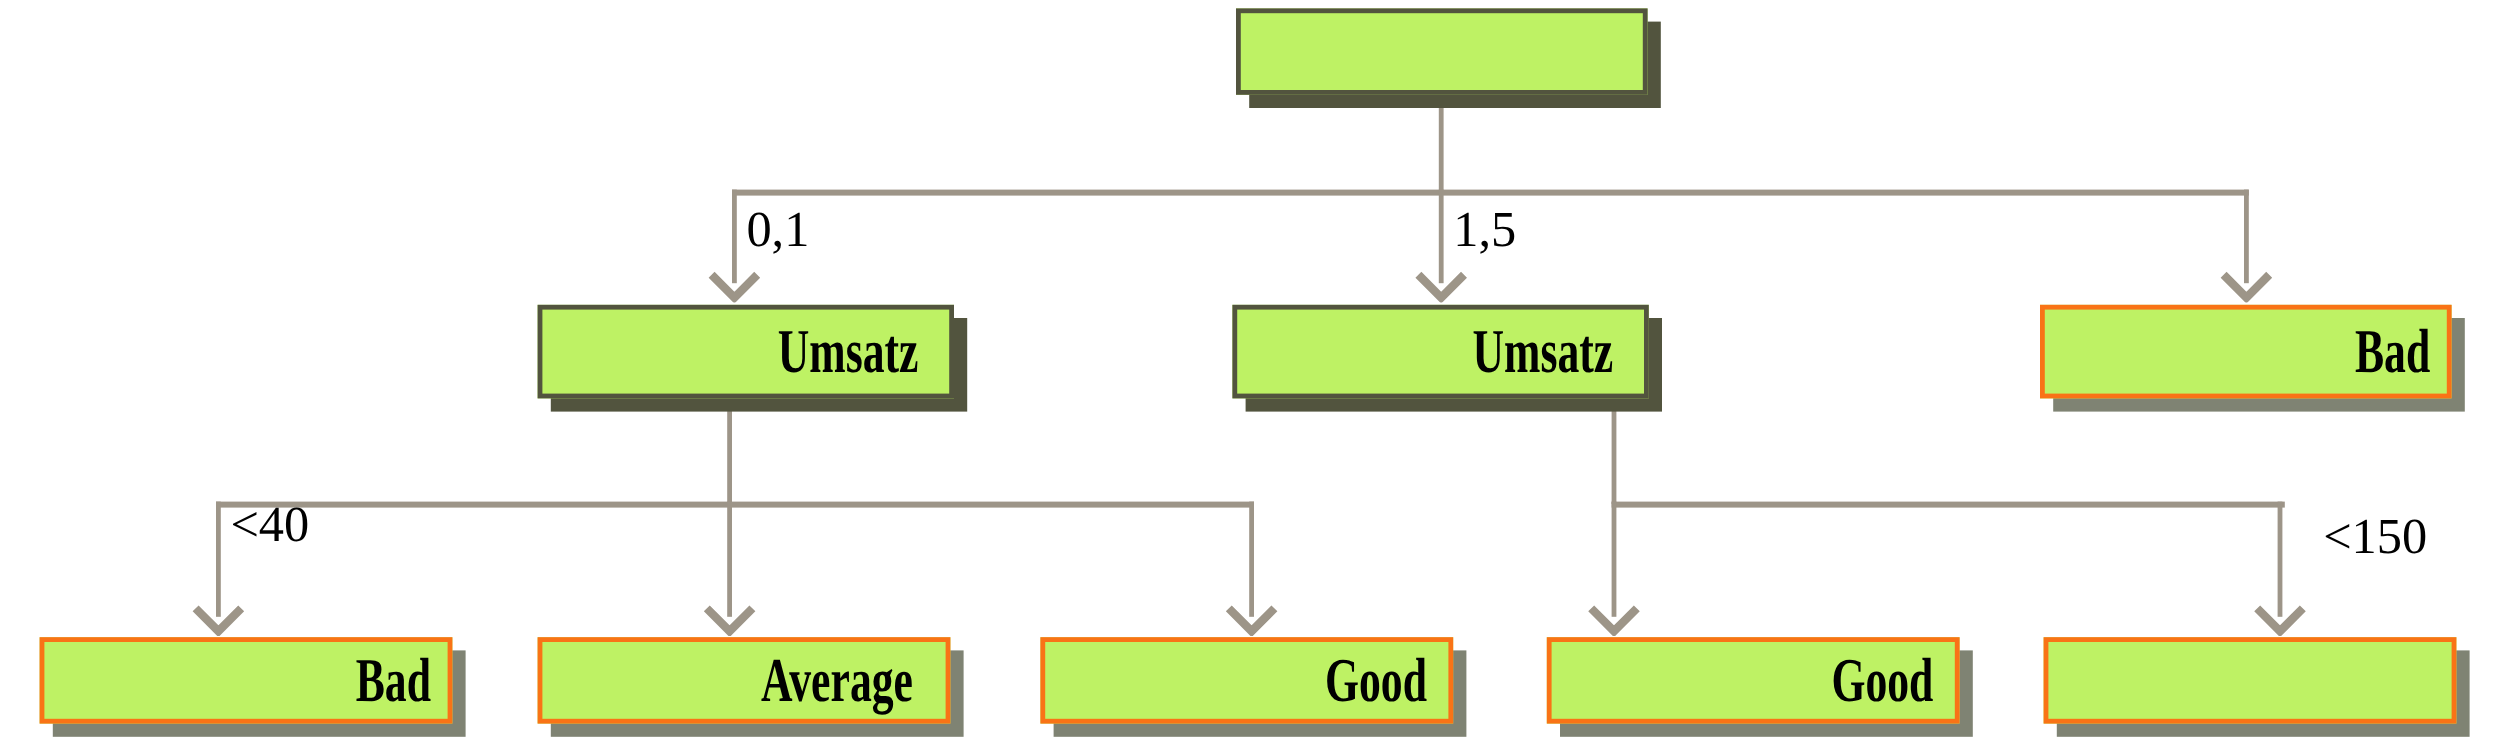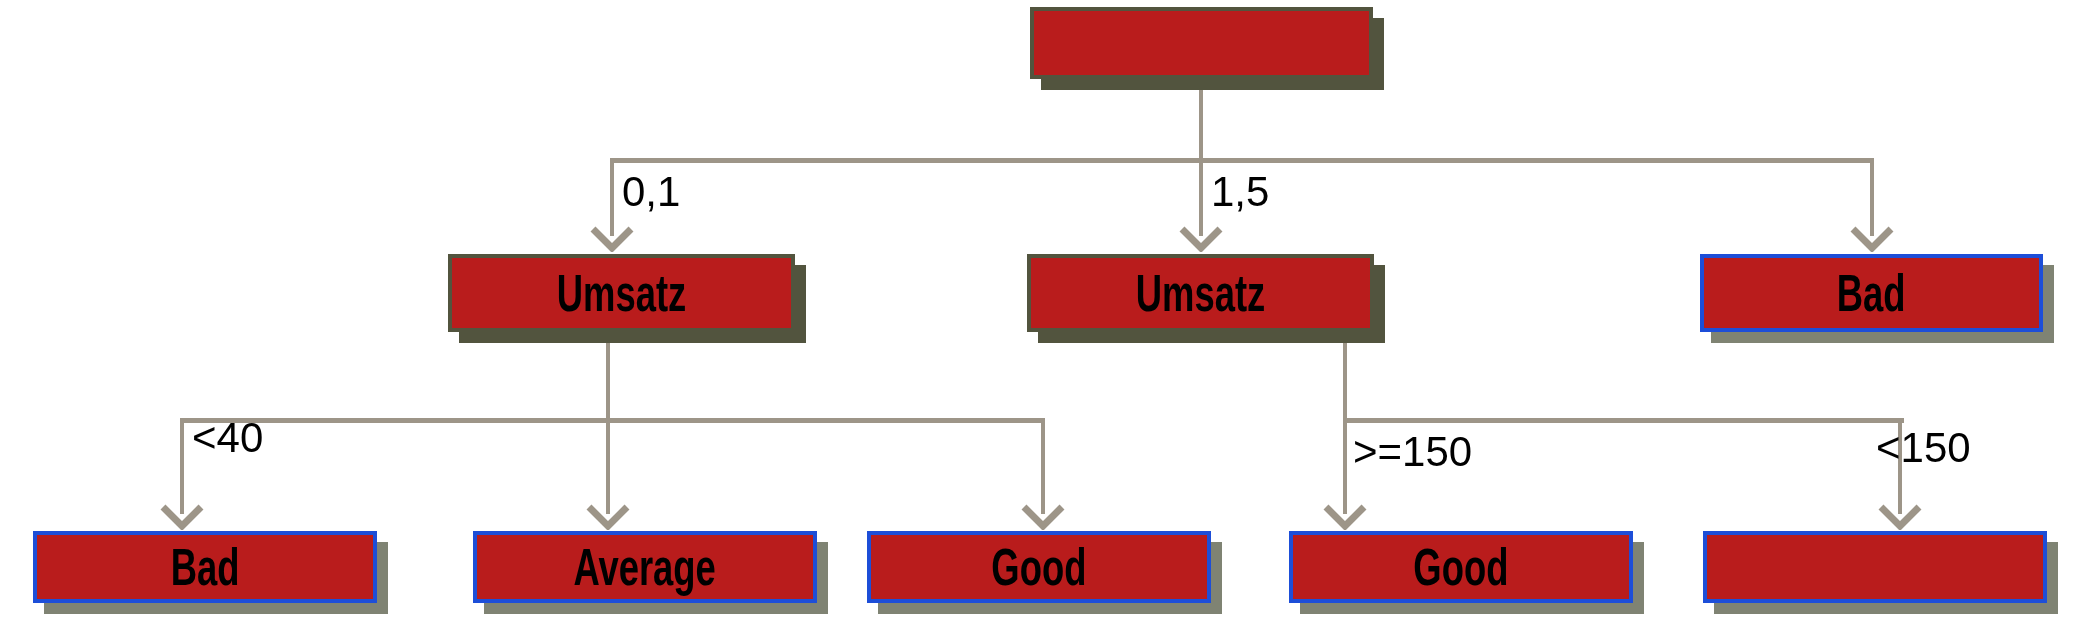--- a/index.html
+++ b/index.html
@@ -1,37 +1,37 @@
 <!DOCTYPE html>
 <html><head>
 <meta charset="utf-8">
 <style>
   html, body { margin: 0; padding: 0; background: #ffffff; }
   #canvas {
     position: relative;
     width: 2083px;
     height: 625px;
     background: #ffffff;
-    font-family: Liberation Sans, sans-serif;
+    font-family: Liberation Serif, serif;
     overflow: hidden;
   }
   .node {
     position: absolute;
-    background: #b91c1c;
+    background: #bef264;
     display: flex;
     align-items: center;
-    justify-content: center;
+    justify-content: flex-end;
     box-sizing: border-box;
   }
   .node.decision {
     border: 4px solid #52543e;
     box-shadow: 11px 11px 0 0 #52543e;
   }
   .node.leaf {
-    border: 4px solid #1d4ed8;
+    border: 4px solid #f97316;
     box-shadow: 11px 11px 0 0 #7f8373;
   }
   .node-label {
     font-weight: bold;
     font-size: 52px;
     color: #000000;
     transform: scaleX(0.70);
     white-space: nowrap;
     letter-spacing: 0px;
   }
@@ -122,22 +122,21 @@
   </div>
   <div class="arrowhead" style="left:1878px; top:504px;">
     <svg width="44" height="26" viewBox="0 0 44 26">
         <path d="M3 3 L22 22 L41 3" fill="none" stroke="#9d9588" stroke-width="7"></path>
       </svg>
   </div>
 
   <div class="edge-label" style="left:622px; top:168px;">0,1</div>
   <div class="edge-label" style="left:1211px; top:168px;">1,5</div>
   <div class="edge-label" style="left:192px; top:414px;">&lt;40</div>
-  <div class="edge-label" style="left:1353px; top:428px;">&gt;=150</div>
-  <div class="edge-label" style="left:1876px; top:424px;">&lt;150</div>
+  <div class="edge-label" style="left:1936px; top:424px;">&lt;150</div>
 
   <div class="node decision" style="left:1030px; top:7px; width:343px; height:72px;">
     <span class="node-label"></span>
   </div>
 
   <div class="node decision" style="left:448px; top:254px; width:347px; height:78px;">
     <span class="node-label">Umsatz</span>
   </div>
 
   <div class="node decision" style="left:1027px; top:254px; width:347px; height:78px;">
@@ -145,21 +144,21 @@
   </div>
 
   <div class="node leaf" style="left:1700px; top:254px; width:343px; height:78px;">
     <span class="node-label">Bad</span>
   </div>
 
   <div class="node leaf" style="left:33px; top:531px; width:344px; height:72px;">
     <span class="node-label">Bad</span>
   </div>
 
-  <div class="node leaf" style="left:448px; top:531px; width:344px; height:72px;margin-left:25px;">
+  <div class="node leaf" style="left:448px; top:531px; width:344px; height:72px;">
     <span class="node-label">Average</span>
   </div>
 
   <div class="node leaf" style="left:867px; top:531px; width:344px; height:72px;">
     <span class="node-label">Good</span>
   </div>
 
   <div class="node leaf" style="left:1289px; top:531px; width:344px; height:72px;">
     <span class="node-label">Good</span>
   </div>

